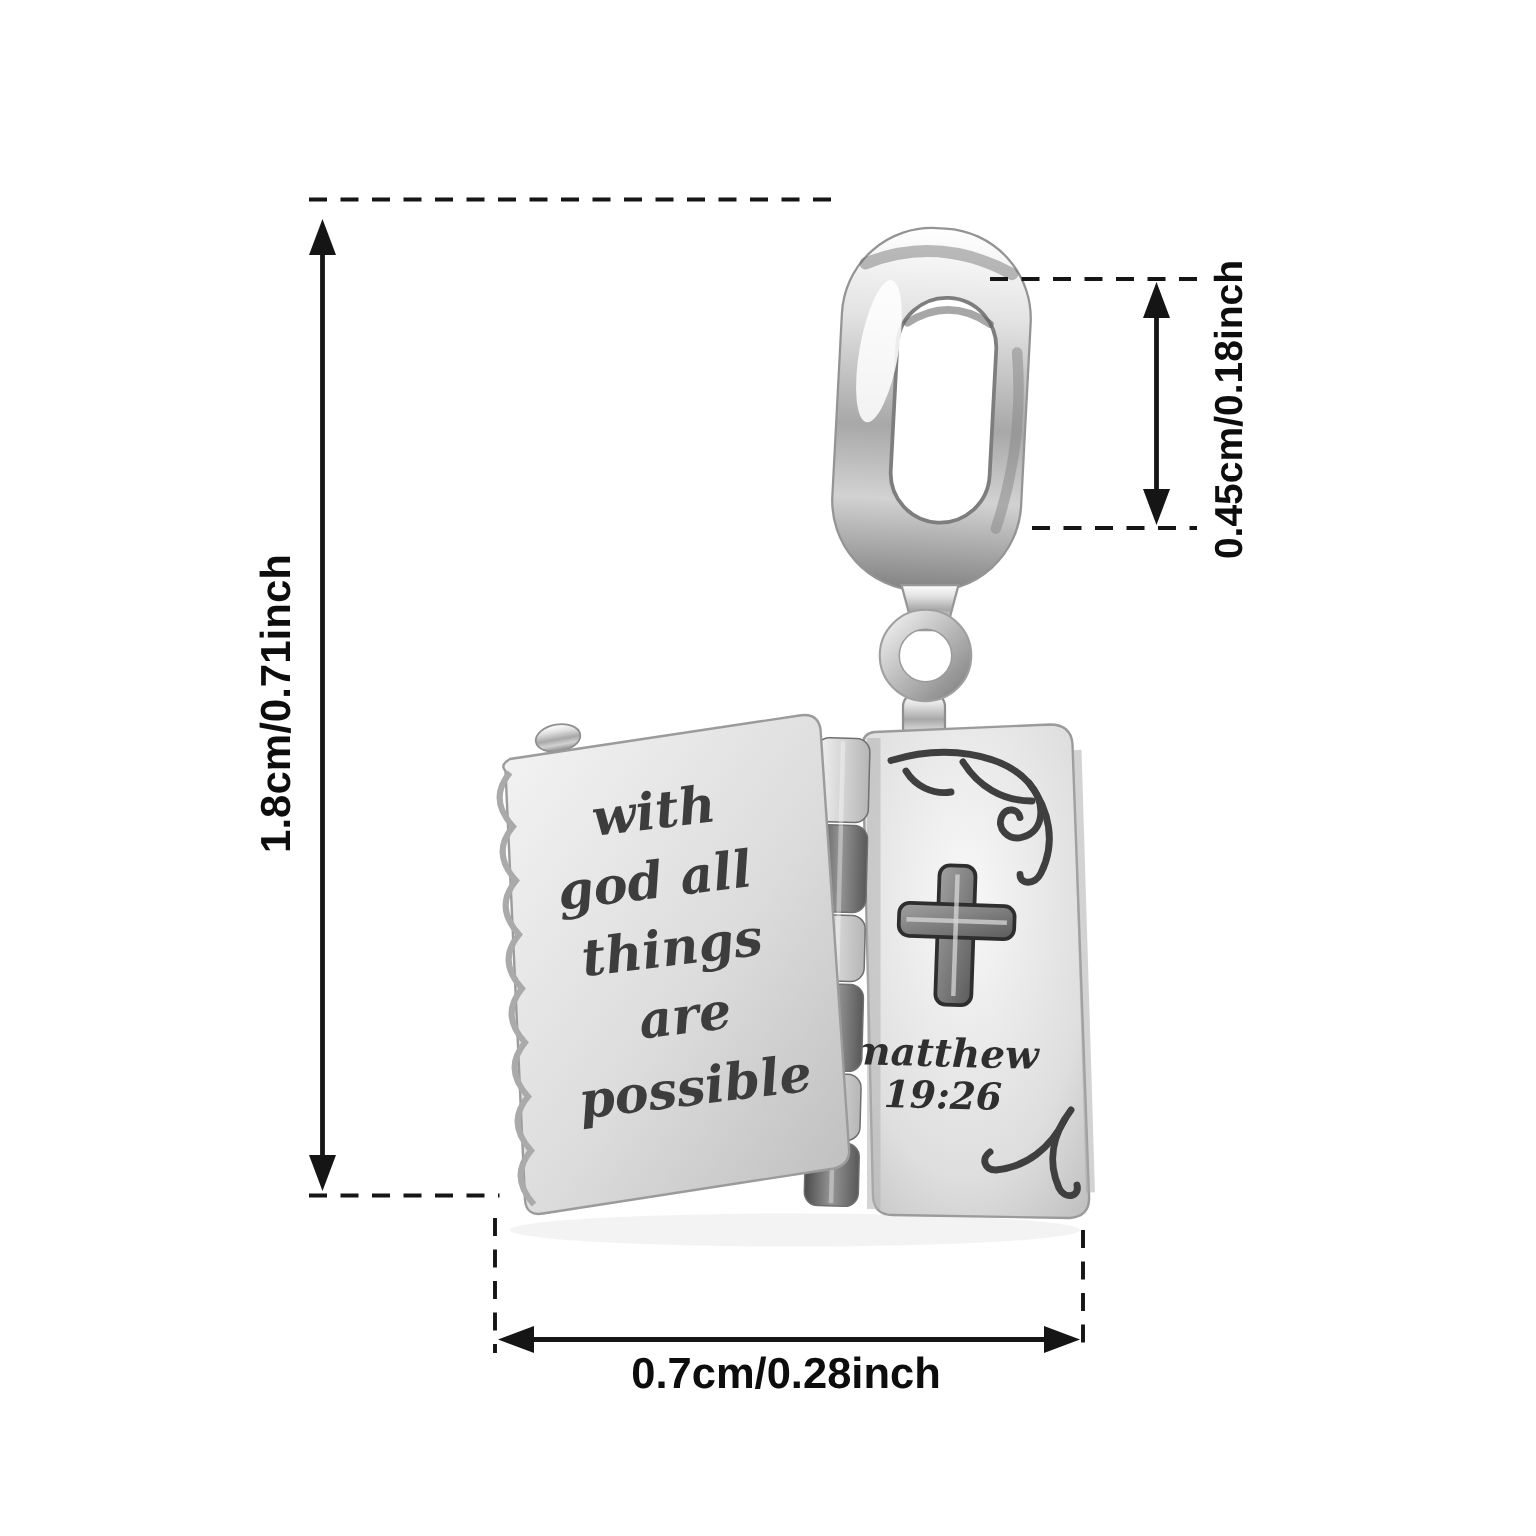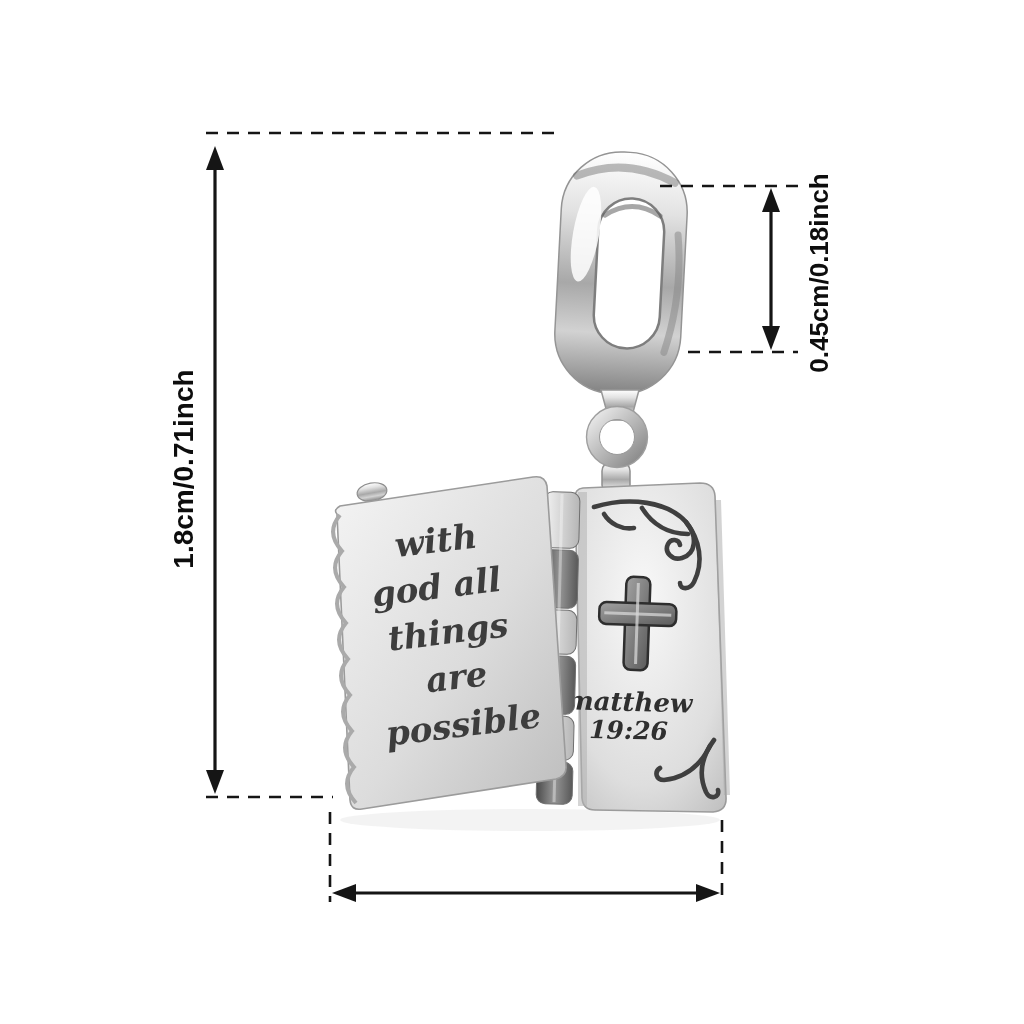--- a/index.html
+++ b/index.html
@@ -166,14 +166,15 @@
       <path d="M348,893 H704" stroke-width="3.2" fill="none"></path>
       <polygon points="332,893 356,884 356,902" fill="#151515" stroke="none"></polygon>
       <polygon points="720,893 696,884 696,902" fill="#151515" stroke="none"></polygon>
     </g>
   </svg>
 
   <div id="height-label" class="dim-label vertical">1.8cm/0.71inch</div>
 
   <div id="bail-label" class="dim-label vertical">0.45cm/0.18inch</div>
 
+  <div id="width-label" class="dim-label">0.7cm/0.28inch</div>
 
 </div>
 
 </body></html>

